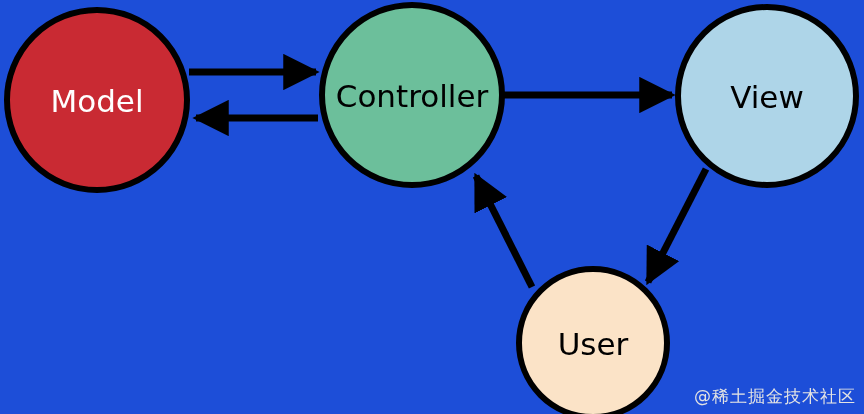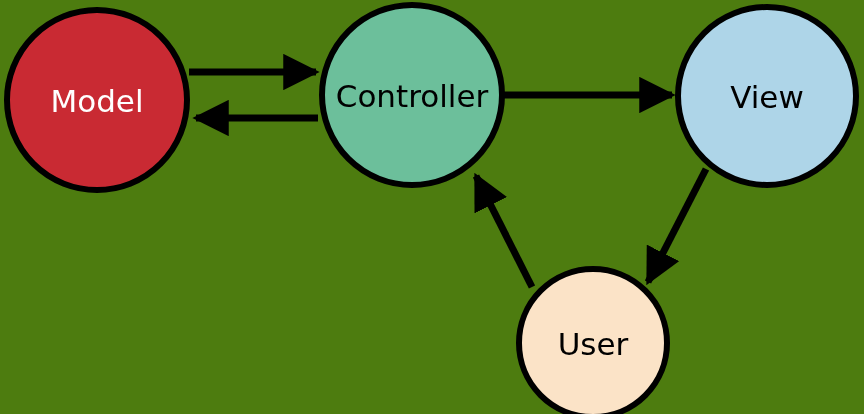--- a/index.html
+++ b/index.html
@@ -10,21 +10,21 @@
   body {
     width: 864px;
     height: 414px;
     overflow: hidden;
     font-family: "DejaVu Sans", "Liberation Sans", sans-serif;
   }
   #diagram-root {
     position: relative;
     width: 864px;
     height: 414px;
-    background: #4d7c0f;
+    background: #1d4ed8;
   }
   #mvc-svg {
     position: absolute;
     top: 0;
     left: 0;
     width: 864px;
     height: 414px;
     display: block;
   }
   .node-label {
@@ -84,14 +84,15 @@
       <circle cx="767" cy="96" r="89" fill="#AED5E8" stroke="#000000" stroke-width="6"></circle>
       <text class="node-label" x="767" y="97" fill="#000000">View</text>
     </g>
 
     <g>
       <circle cx="593" cy="343" r="74" fill="#FBE3C7" stroke="#000000" stroke-width="6"></circle>
       <text class="node-label" x="593" y="344" fill="#000000">User</text>
     </g>
   </svg>
 
+  <div class="watermark">@稀土掘金技术社区</div>
 
 </div>
 
 </body></html>

